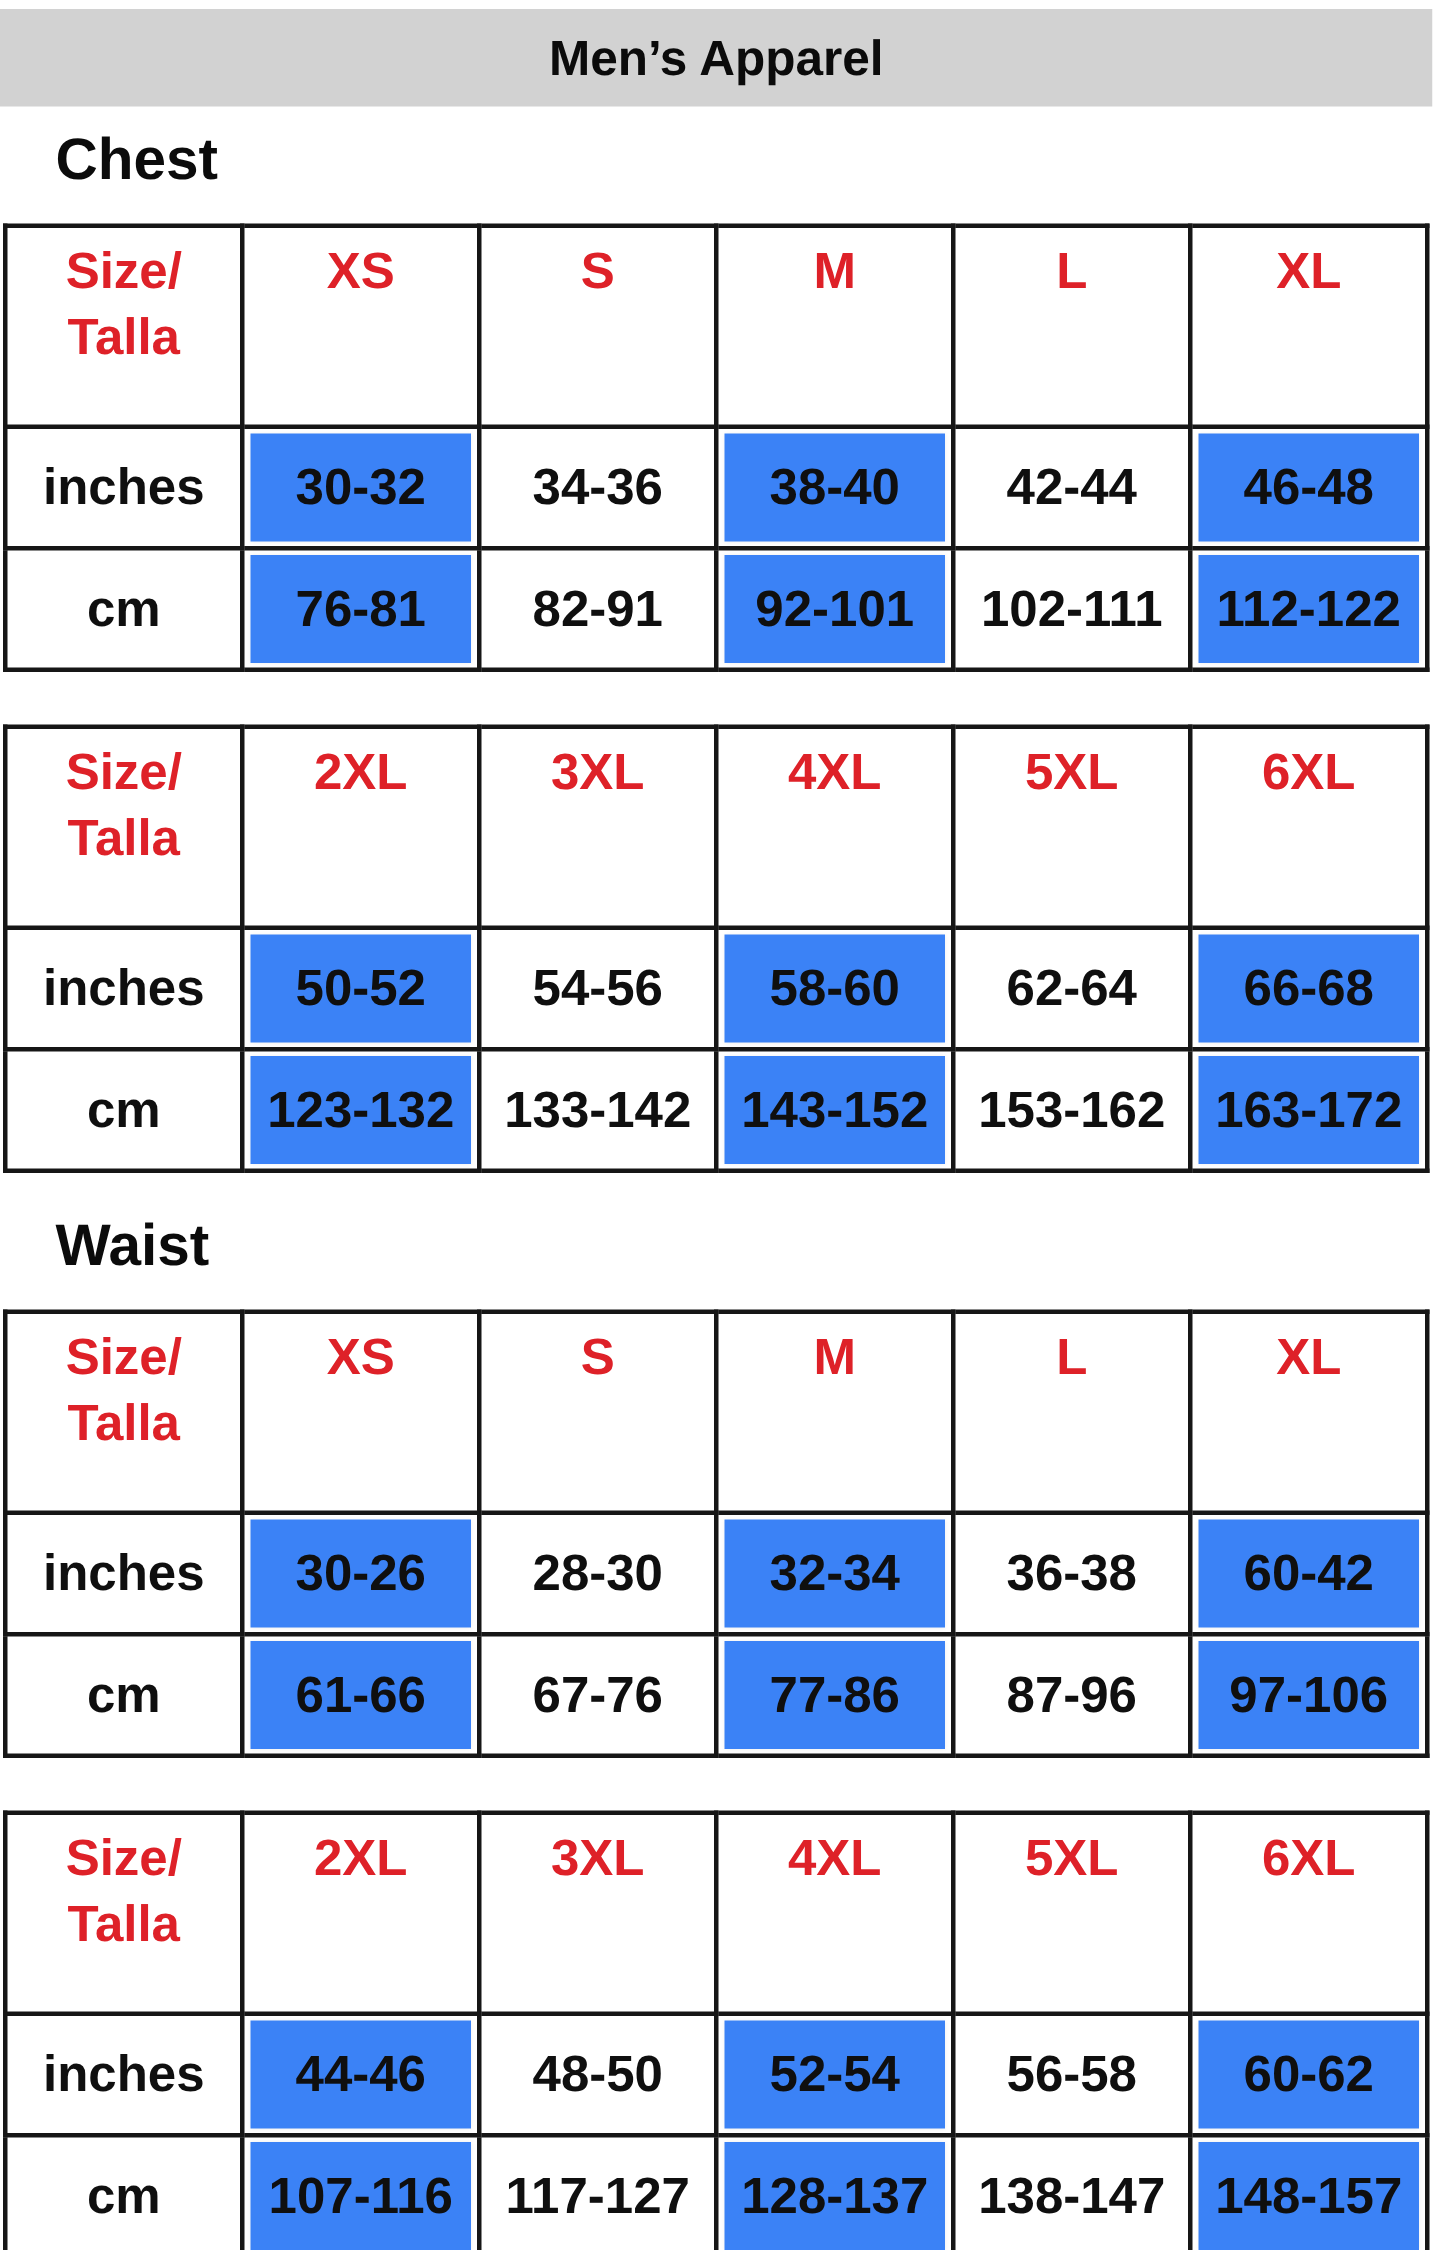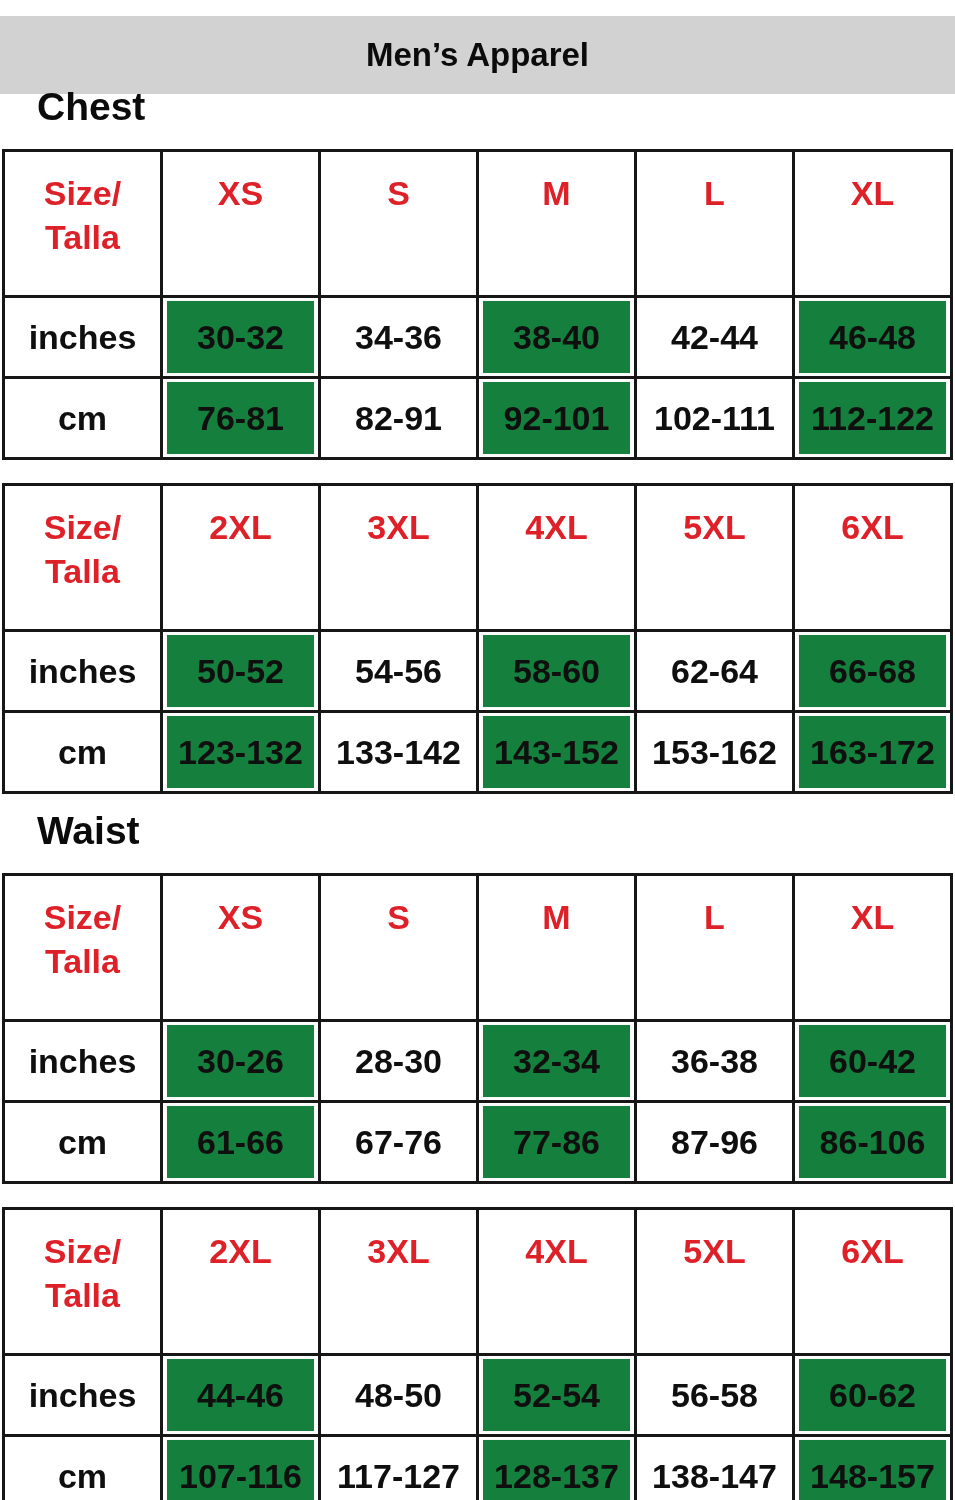--- a/index.html
+++ b/index.html
@@ -2,52 +2,52 @@
 <html><head>
 <meta charset="utf-8">
 <style>
   html,body{margin:0;padding:0;}
   body{
     width:955px;height:1500px;position:relative;background:#ffffff;
     font-family:"Liberation Sans","DejaVu Sans",sans-serif;font-weight:700;color:#111;
     overflow:hidden;
   }
   .band{
-    position:absolute;top:16px;left:0;right:0;height:78px;background:#d2d2d2;
+    position:absolute;top:6px;left:0;right:0;height:65px;background:#d2d2d2;
     display:flex;align-items:center;justify-content:center;
     font-size:33px;color:#0b0b0b;
   }
   .section-heading{
     position:absolute;left:37px;font-size:39px;line-height:42px;color:#0b0b0b;
   }
   #heading-chest{top:86px;}
   #heading-waist{top:810px;}
   table.size-table{
     position:absolute;left:2px;width:951px;
     border-collapse:collapse;table-layout:fixed;
   }
   #table-chest-1{top:149px;}
   #table-chest-2{top:483px;}
   #table-waist-1{top:873px;}
   #table-waist-2{top:1207px;}
   .size-table td{
     border:3px solid #161616;padding:0;text-align:center;
   }
   .hdr td{
-    height:124px;vertical-align:top;padding-top:19px;
+    height:124px;vertical-align:top;padding-top:7px;
     color:#de2128;font-size:34px;line-height:44px;
   }
   .data td{
     height:78px;vertical-align:middle;font-size:34px;color:#0f0f0f;margin-top:48px;
   }
   .cell-box{
     height:72px;margin:3px 4px;display:flex;align-items:center;justify-content:center;
   }
   .cell-box.shade{
-    background:#15803d;box-shadow:0 0 3px rgba(0,0,0,0.07);
+    background:#3b82f6;box-shadow:0 0 3px rgba(0,0,0,0.07);
   }
   col.label-col{width:158px;}
 </style>
 </head>
 <body>
 
 <div class="band">
   <span>Men’s Apparel</span>
 </div>
 
@@ -222,21 +222,21 @@
     <td>
           <div class="cell-box">67-76</div>
         </td>
     <td>
           <div class="cell-box shade">77-86</div>
         </td>
     <td>
           <div class="cell-box">87-96</div>
         </td>
     <td>
-          <div class="cell-box shade">86-106</div>
+          <div class="cell-box shade">97-106</div>
         </td>
   </tr>
 </tbody>
   </table>
 
 <table class="size-table" id="table-waist-2">
   <colgroup>
       <col class="label-col">
       <col>
       <col>

